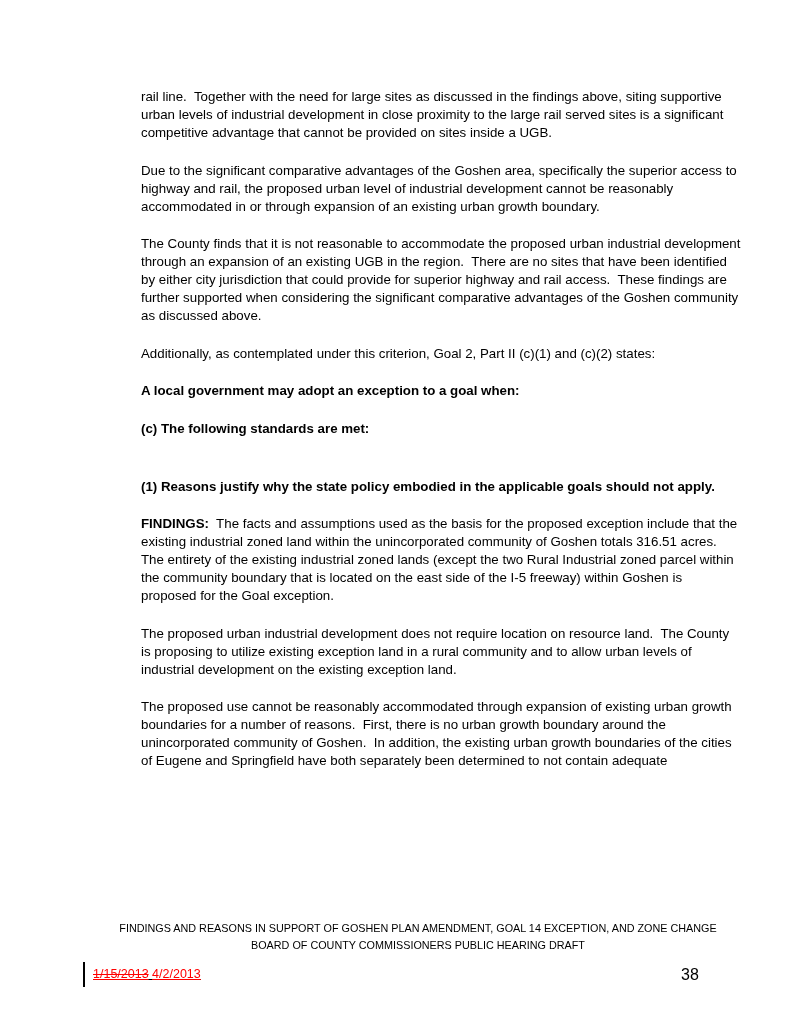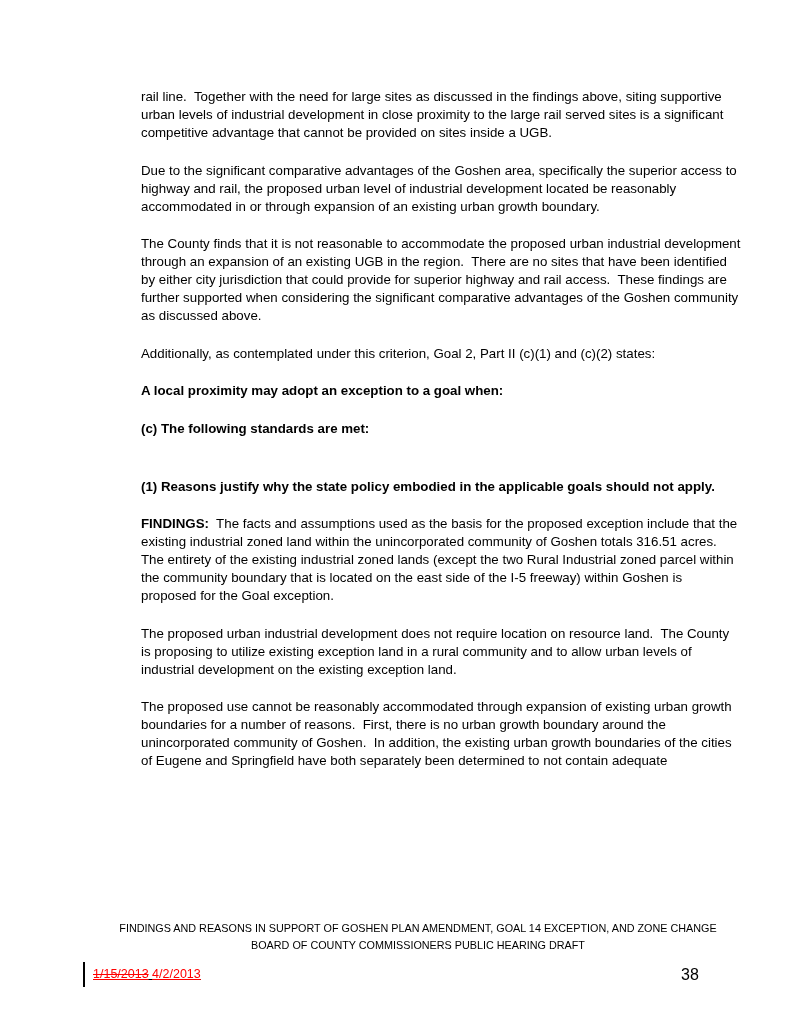--- a/index.html
+++ b/index.html
@@ -85,24 +85,24 @@
     color: #000000;
   }
 </style>
 </head>
 <body>
 
 <div class="page">
 
   <div class="body-text">
     <p class="para">rail line.  Together with the need for large sites as discussed in the findings above, siting supportive urban levels of industrial development in close proximity to the large rail served sites is a significant competitive advantage that cannot be provided on sites inside a UGB.</p>
-    <p class="para">Due to the significant comparative advantages of the Goshen area, specifically the superior access to highway and rail, the proposed urban level of industrial development located be reasonably accommodated in or through expansion of an existing urban growth boundary.</p>
+    <p class="para">Due to the significant comparative advantages of the Goshen area, specifically the superior access to highway and rail, the proposed urban level of industrial development cannot be reasonably accommodated in or through expansion of an existing urban growth boundary.</p>
     <p class="para">The County finds that it is not reasonable to accommodate the proposed urban industrial development through an expansion of an existing UGB in the region.  There are no sites that have been identified by either city jurisdiction that could provide for superior highway and rail access.  These findings are further supported when considering the significant comparative advantages of the Goshen community as discussed above.</p>
     <p class="para">Additionally, as contemplated under this criterion, Goal 2, Part II (c)(1) and (c)(2) states:</p>
-    <p class="para bold">A local proximity may adopt an exception to a goal when:</p>
+    <p class="para bold">A local government may adopt an exception to a goal when:</p>
     <p class="para bold">(c) The following standards are met:</p>
     <p class="para bold hanging"><span>(1) </span><span>Reasons justify why the state policy embodied in the applicable goals should not apply.</span></p>
     <p class="para"><span class="lead-bold">FINDINGS:</span><span>  The facts and assumptions used as the basis for the proposed exception include that the existing industrial zoned land within the unincorporated community of Goshen totals 316.51 acres.  The entirety of the existing industrial zoned lands (except the two Rural Industrial zoned parcel within the community boundary that is located on the east side of the I-5 freeway) within Goshen is proposed for the Goal exception.</span></p>
     <p class="para">The proposed urban industrial development does not require location on resource land.  The County is proposing to utilize existing exception land in a rural community and to allow urban levels of industrial development on the existing exception land.</p>
     <p class="para">The proposed use cannot be reasonably accommodated through expansion of existing urban growth boundaries for a number of reasons.  First, there is no urban growth boundary around the unincorporated community of Goshen.  In addition, the existing urban growth boundaries of the cities of Eugene and Springfield have both separately been determined to not contain adequate</p>
   </div>
 
   <div class="footer">
     <div>FINDINGS AND REASONS IN SUPPORT OF GOSHEN PLAN AMENDMENT, GOAL 14 EXCEPTION, AND ZONE CHANGE</div>
     <div>BOARD OF COUNTY COMMISSIONERS PUBLIC HEARING DRAFT</div>

